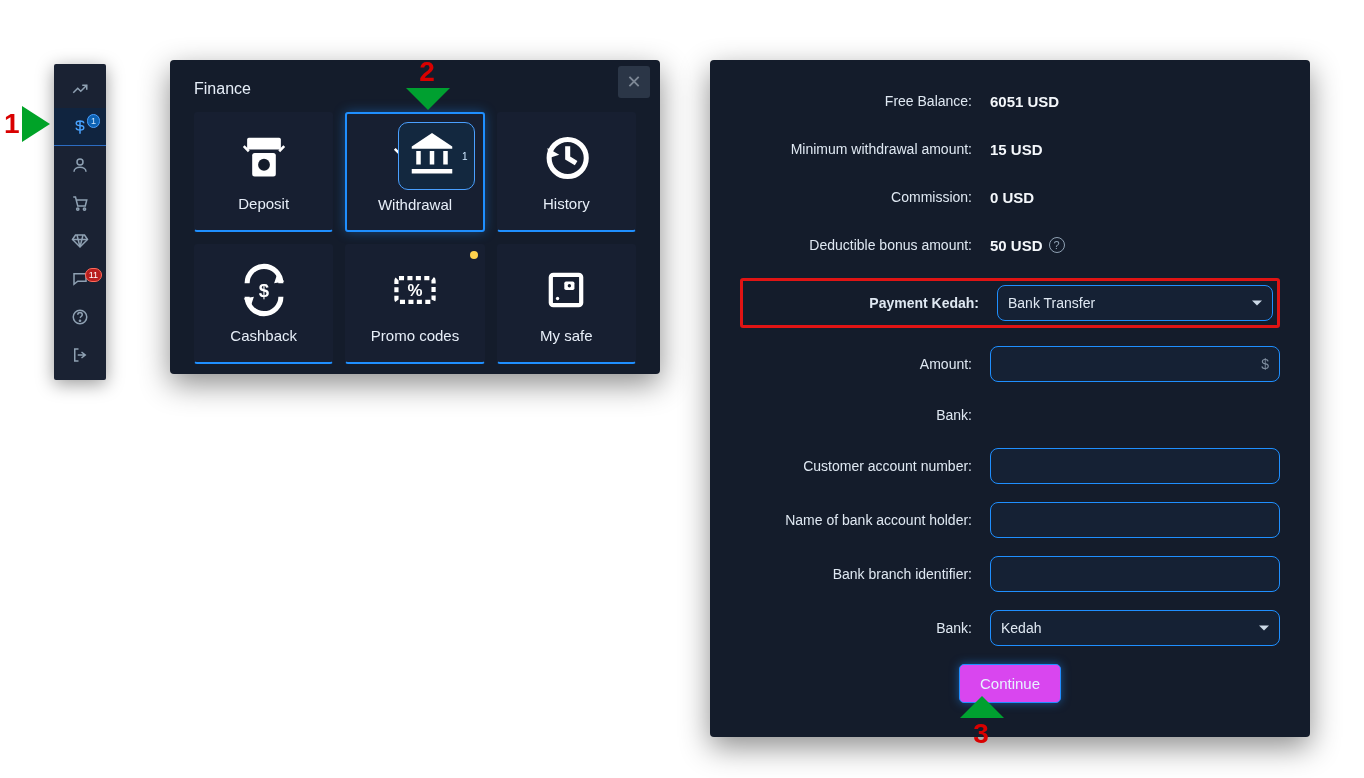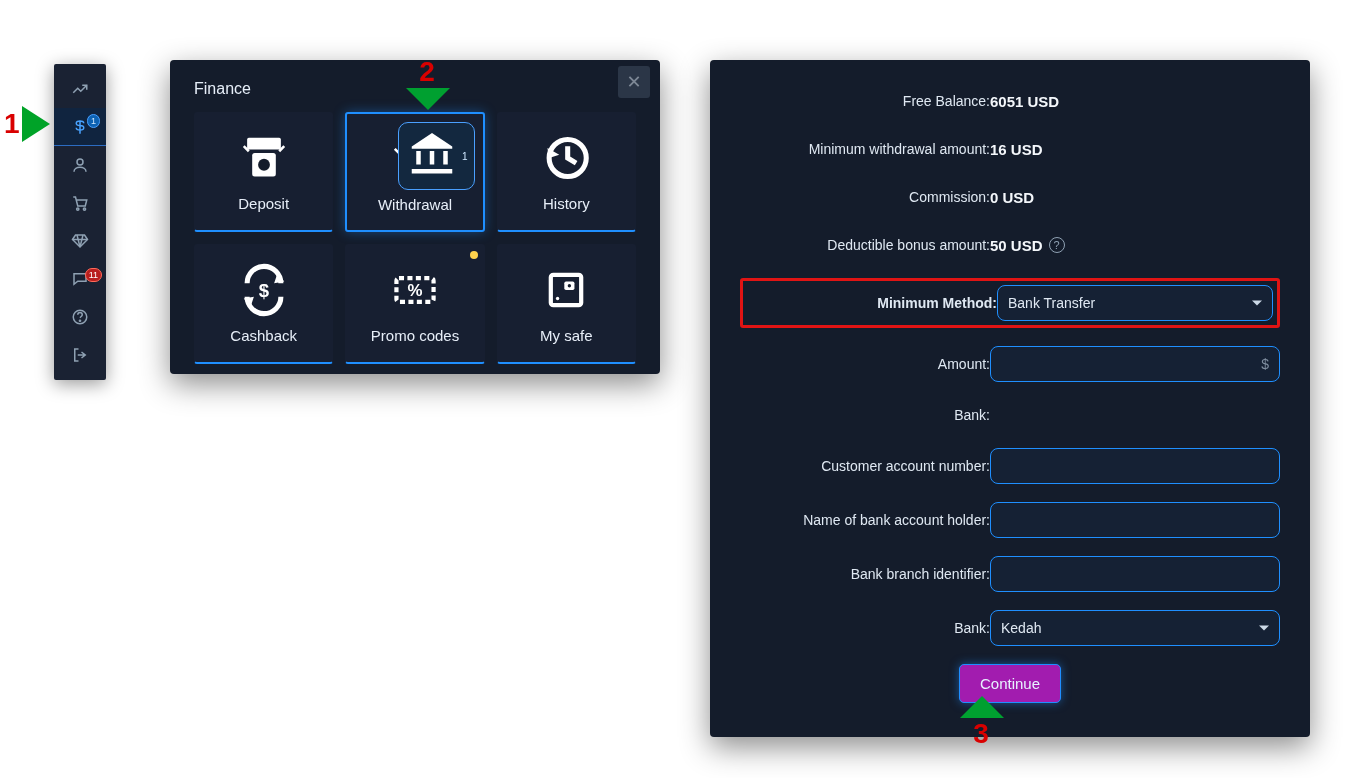--- a/index.html
+++ b/index.html
@@ -184,20 +184,21 @@
   }
   .form-row {
     display:flex;
     align-items:center;
     margin-bottom:18px;
     min-height:30px;
   }
   .form-row label {
     width:250px;
     text-align:right;
+    padding-right:18px;
     font-size:14px;
     color:#dfe8f2;
   }
   .form-row .value {
     font-size:15px;
     font-weight:700;
     color:#f4f7fb;
   }
   .form-row .help {
     width:16px; height:16px; border:1px solid #8fa1b3; border-radius:50%;
@@ -231,21 +232,21 @@
     background:transparent; border:none; outline:none; color:#dfe8f2; width:100%; font-size:14px;
   }
   .control .suffix {
     position:absolute; right:10px; color:#7f8ea0; font-size:14px;
   }
   .continue-btn {
     display:block;
     margin:8px auto 0 auto;
     padding:10px 20px;
     border:1px solid #1f8fff;
-    background:#a21caf;
+    background:#d946ef;
     border-radius:5px;
     color:#e7f2ff;
     font-size:15px;
     cursor:pointer;
     box-shadow:0 0 10px rgba(31,143,255,.5);
   }
 </style>
 </head>
 <body>
 
@@ -390,36 +391,36 @@
 
 <div class="form-panel">
 
   <div class="form-row">
     <label>Free Balance:</label>
     <span class="value">6051 USD</span>
   </div>
 
   <div class="form-row">
     <label>Minimum withdrawal amount:</label>
-    <span class="value">16 USD</span>
+    <span class="value">15 USD</span>
   </div>
 
   <div class="form-row">
     <label>Commission:</label>
     <span class="value">0 USD</span>
   </div>
 
   <div class="form-row">
     <label>Deductible bonus amount:</label>
     <span class="value">50 USD</span>
     <span class="help">?</span>
   </div>
 
   <div class="form-row highlight">
-    <label>Minimum Method:</label>
+    <label>Payment Kedah:</label>
     <div class="control">
       <span>Bank Transfer</span>
       <span class="chev"></span>
     </div>
   </div>
 
   <div class="form-row">
     <label>Amount:</label>
     <div class="control input">
       <input type="text" style="">

